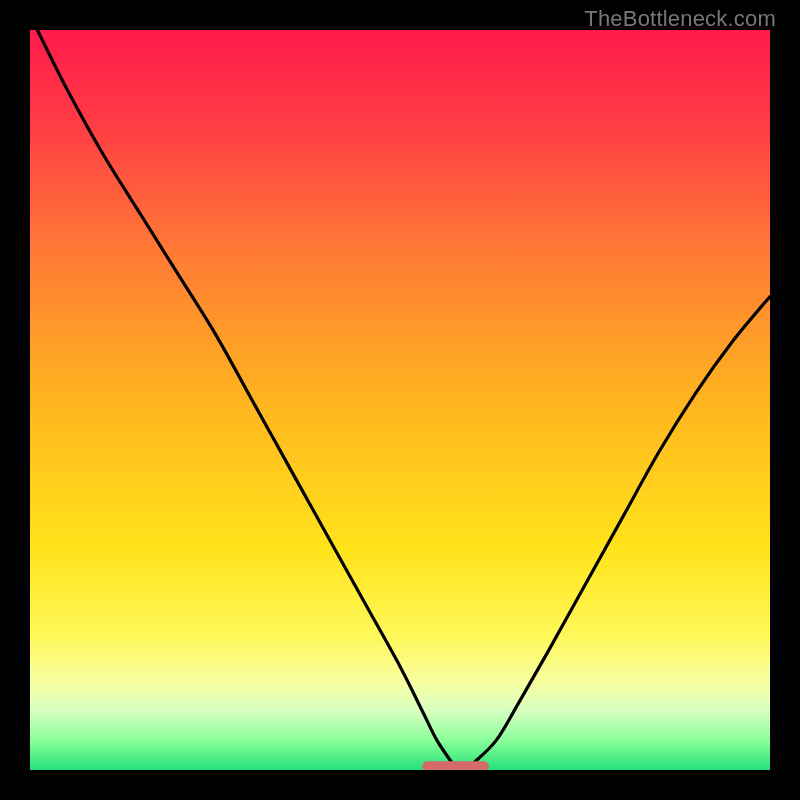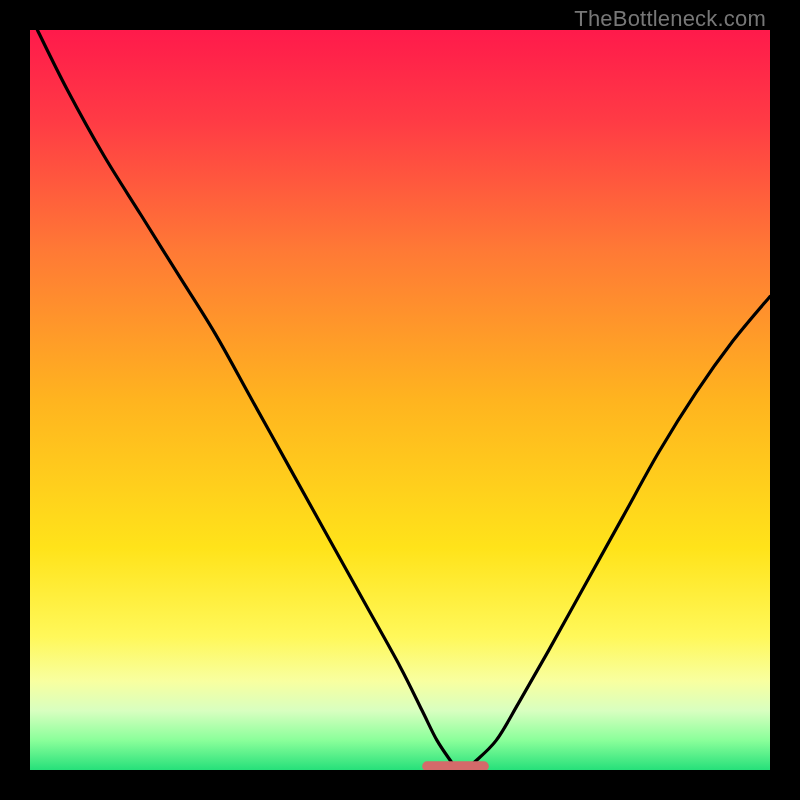--- a/index.html
+++ b/index.html
@@ -8,21 +8,21 @@
   .plot-area {
     position: absolute;
     left: 30px;
     top: 30px;
     width: 740px;
     height: 740px;
   }
   .watermark {
     position: absolute;
     top: 6px;
-    right: 34px;
+    right: 24px;
     font-family: Arial, Helvetica, sans-serif;
     font-size: 22px;
     color: #777;
     font-weight: 500;
     letter-spacing: 0.2px;
   }
   svg { position: absolute; left: 0; top: 0; }
 </style>
 </head>
 <body>

